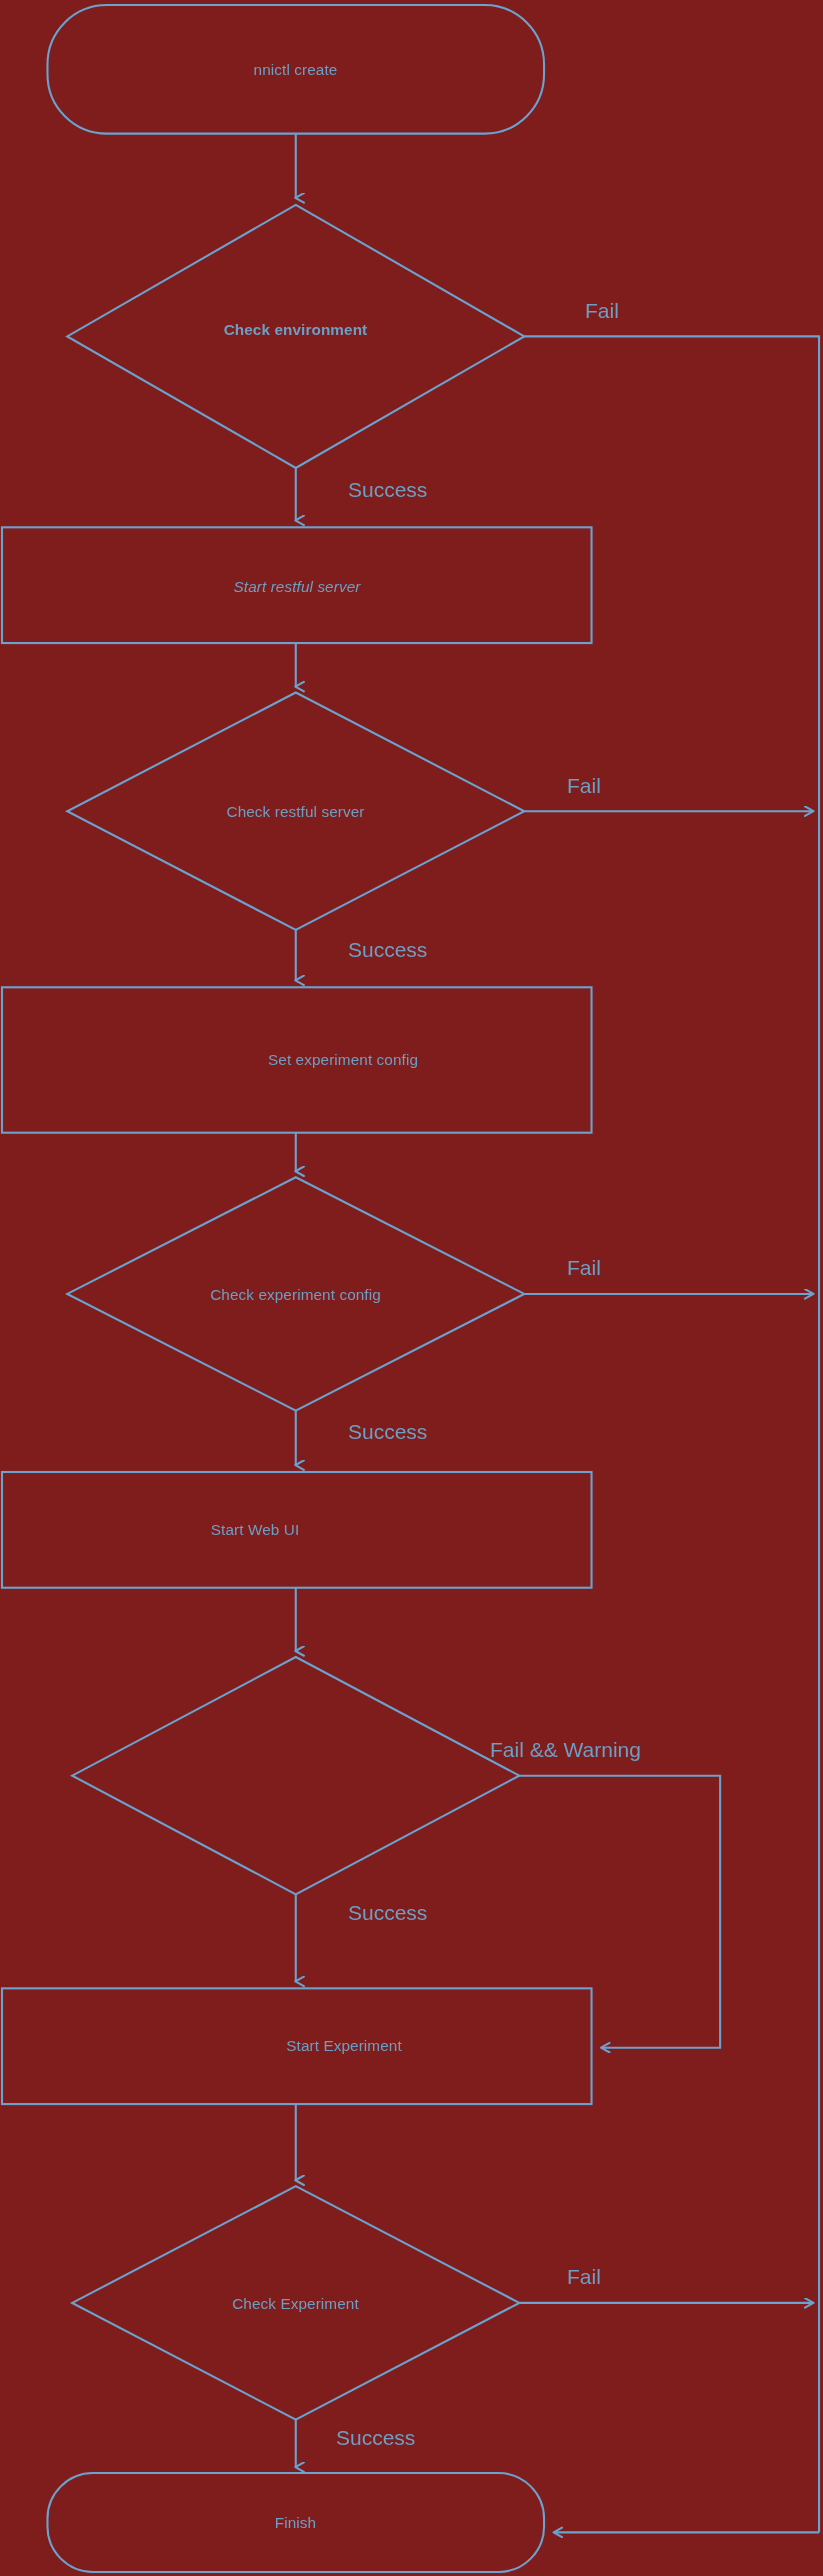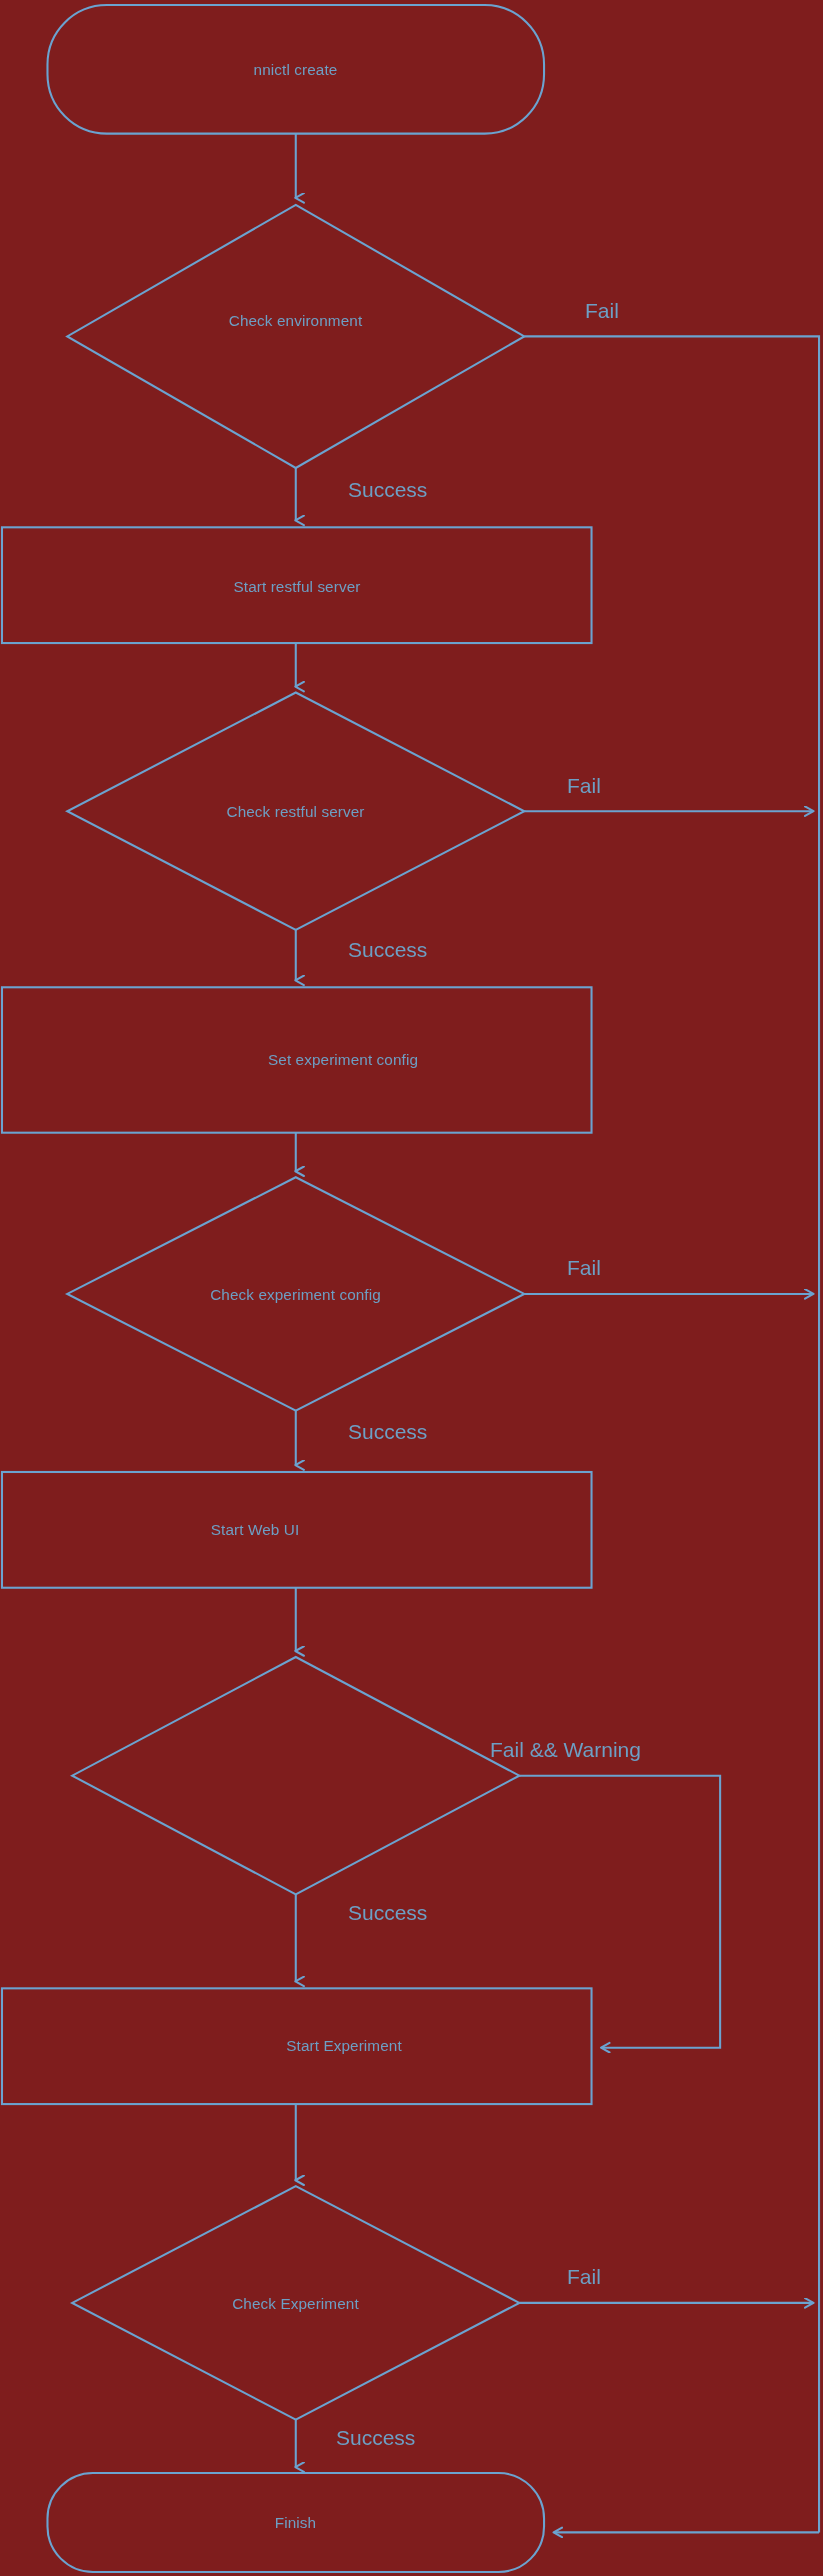--- a/index.html
+++ b/index.html
@@ -98,23 +98,23 @@
 
       <path d="M828,2560 L560,2560" marker-end="url(#arrowLeft)"></path>
 
       <path d="M525,1795 L728,1795 L728,2070 L608,2070" marker-end="url(#arrowLeft)"></path>
 
     </g>
   </svg>
 
   <div class="node-label" style="left:47px;top:5px;width:497px;height:129px;">nnictl create</div>
 
-  <div class="node-label" style="left:67px;top:261px;width:457px;height:119px;">Check environment</div>
+  <div class="node-label" style="left:67px;top:270px;width:457px;height:119px;font-weight:bold;">Check environment</div>
 
-  <div class="node-label" style="left:2px;top:527px;width:590px;height:120px;">Start restful server</div>
+  <div class="node-label" style="left:2px;top:527px;width:590px;height:120px;font-style:italic;">Start restful server</div>
 
   <div class="node-label" style="left:67px;top:752px;width:457px;height:119px;">Check restful server</div>
 
   <div class="node-label" style="left:2px;top:987px;width:590px;height:145px;padding-left:46px;">Set experiment config</div>
 
   <div class="node-label" style="left:67px;top:1235px;width:457px;height:119px;text-align:center;">Check experiment config</div>
 
   <div class="node-label" style="left:2px;top:1472px;width:506px;height:116px;">Start Web UI</div>
 
 

